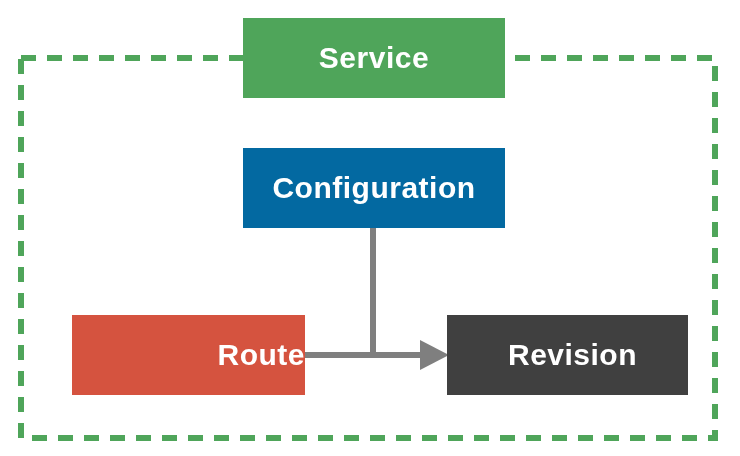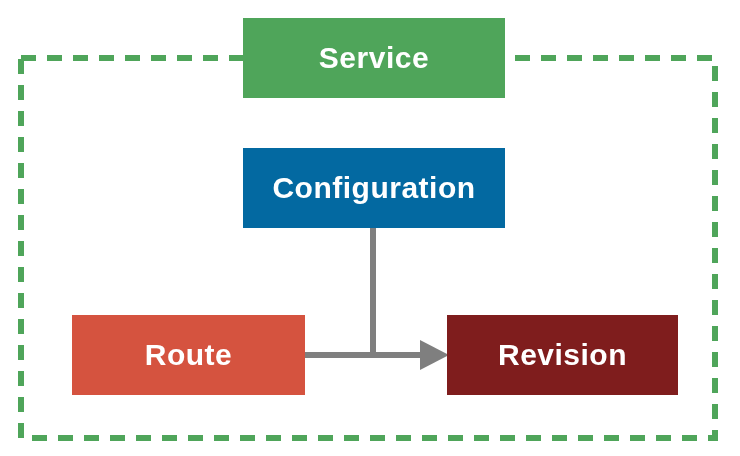--- a/index.html
+++ b/index.html
@@ -55,21 +55,21 @@
   </svg>
 
   <div class="node node-service" style="background-color: rgb(79, 165, 90);">
     <span>Service</span>
   </div>
 
   <div class="node node-configuration" style="background-color: #0369a1;">
     <span>Configuration</span>
   </div>
 
-  <div class="node node-route" style="background-color: rgb(213, 83, 63);">
+  <div class="node node-route" style="background-color: rgb(213, 83, 63); justify-content: flex-end;">
     <span>Route</span>
   </div>
 
-  <div class="node node-revision" style="background-color: #7f1d1d;">
+  <div class="node node-revision" style="background-color: #404040; padding-left: 10px;">
     <span>Revision</span>
   </div>
 
 </div>
 
 </body></html>

